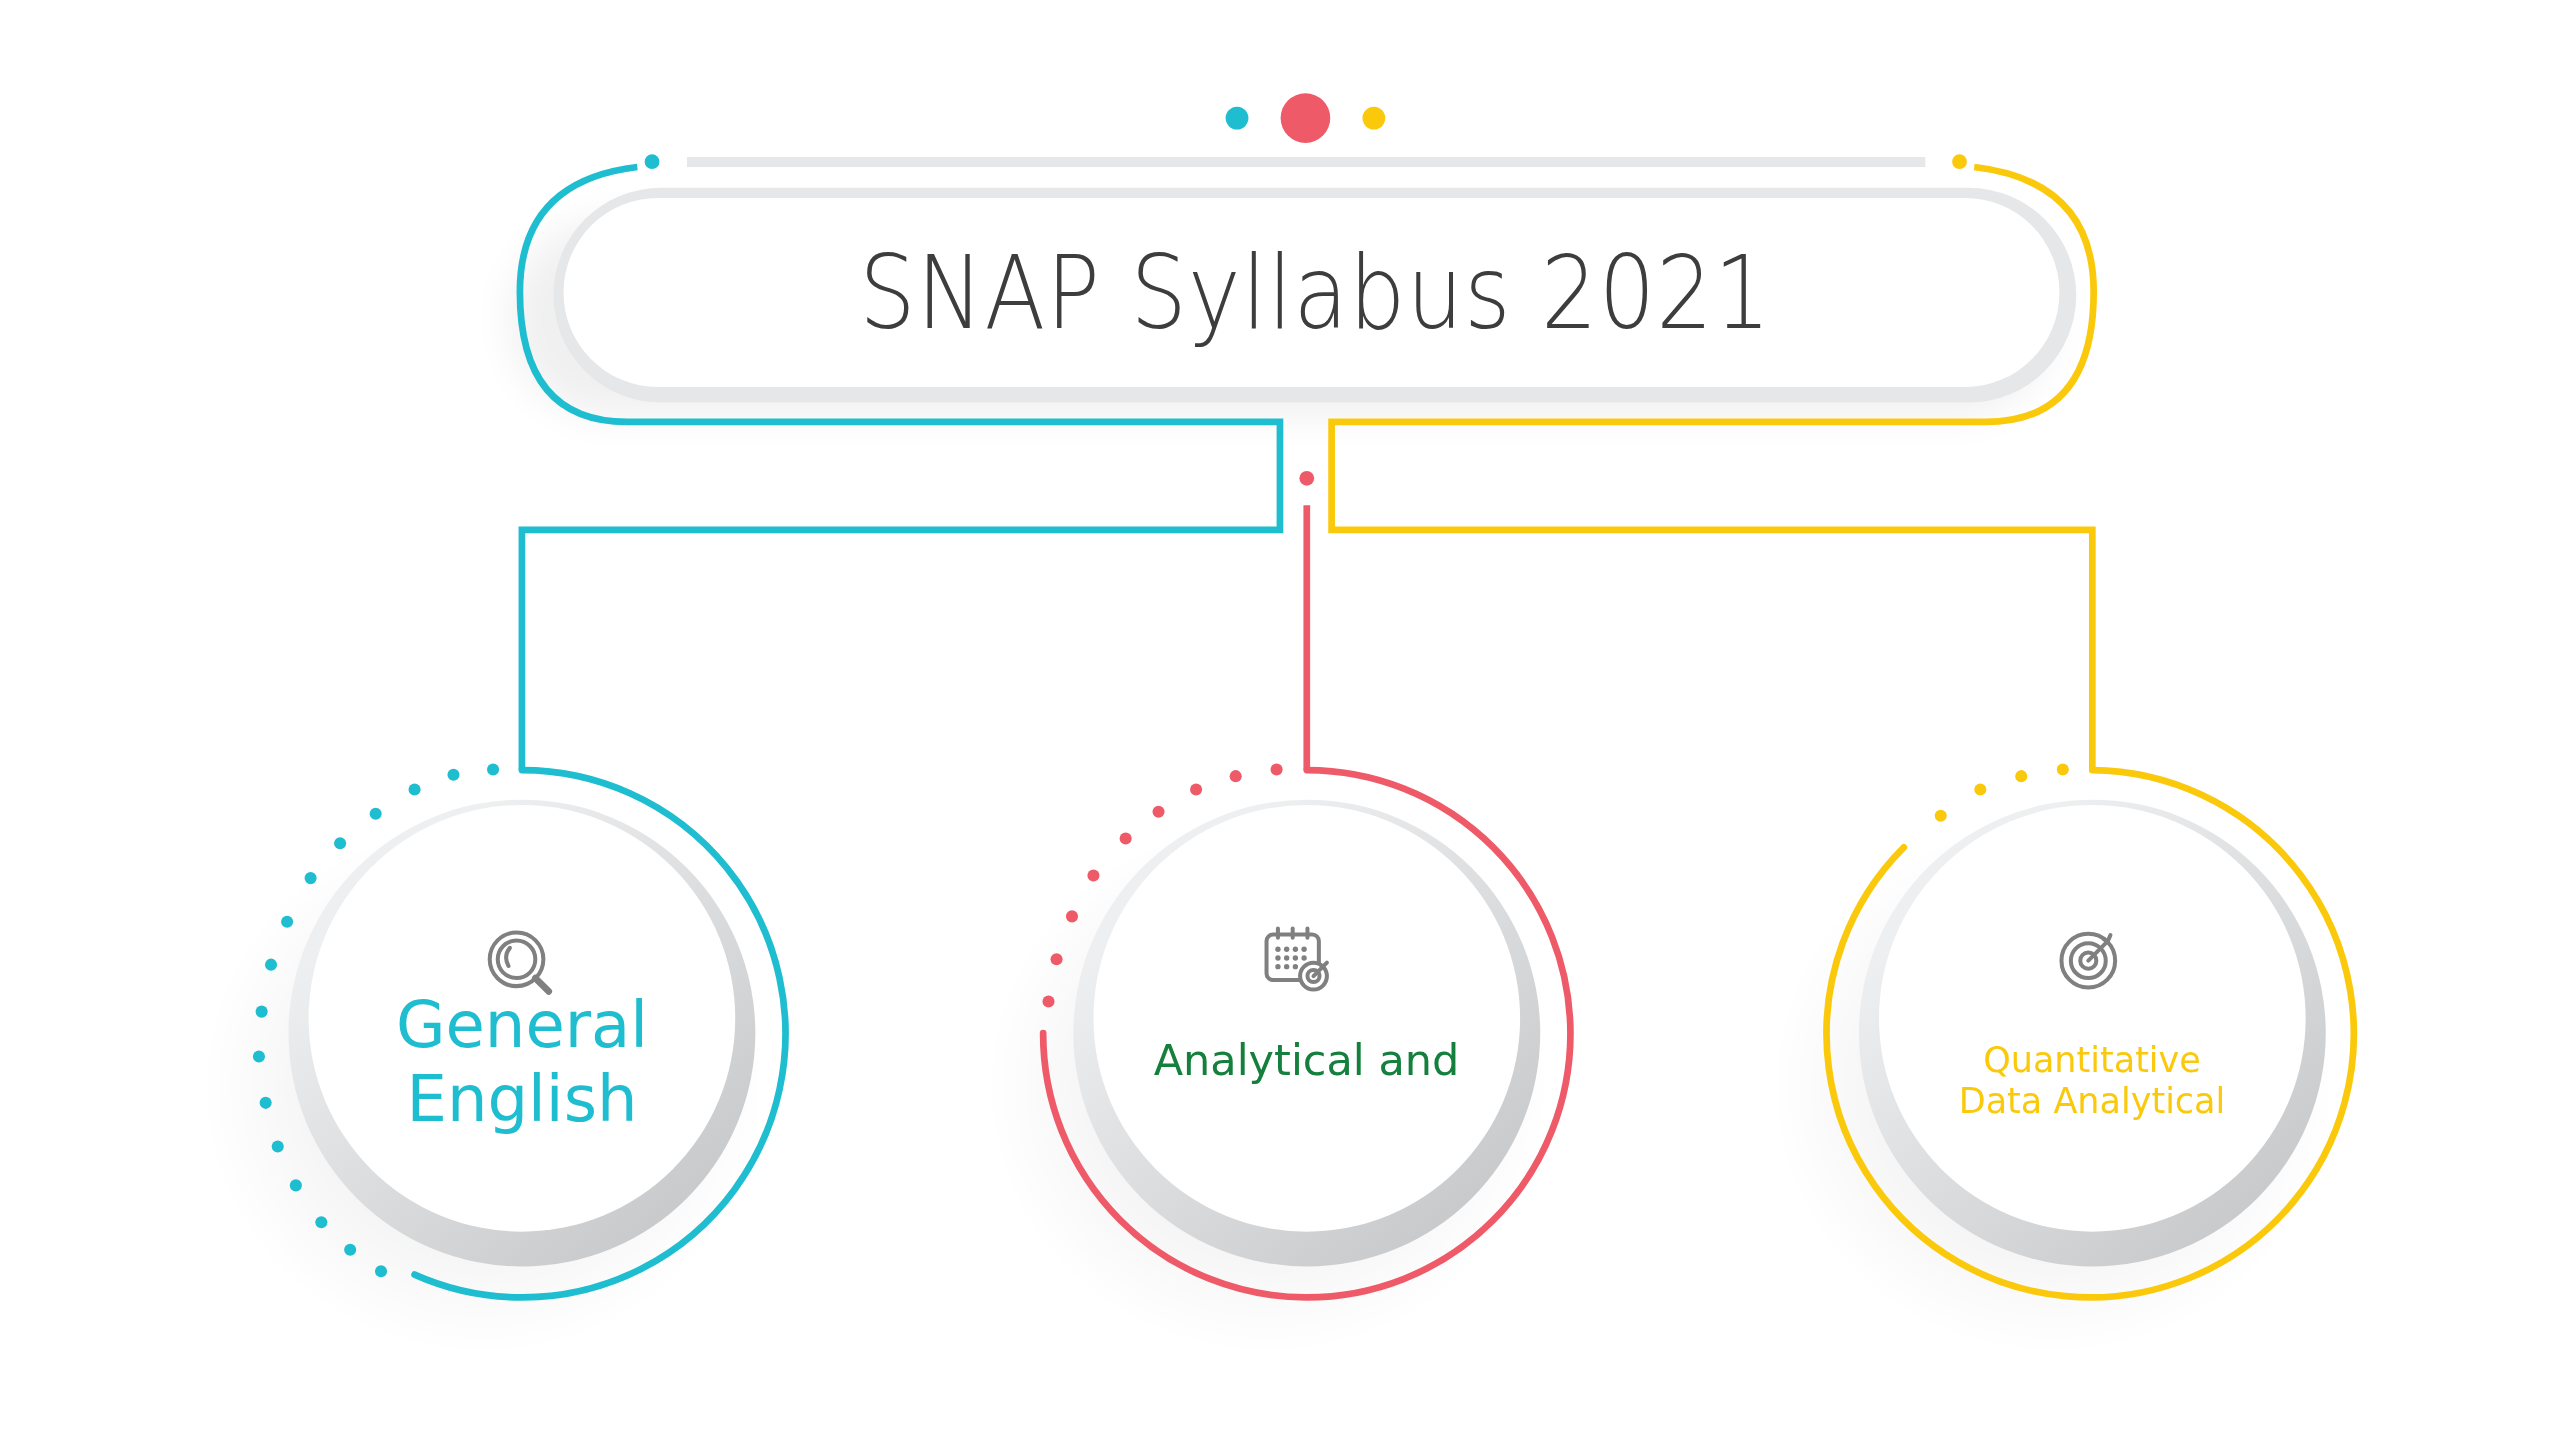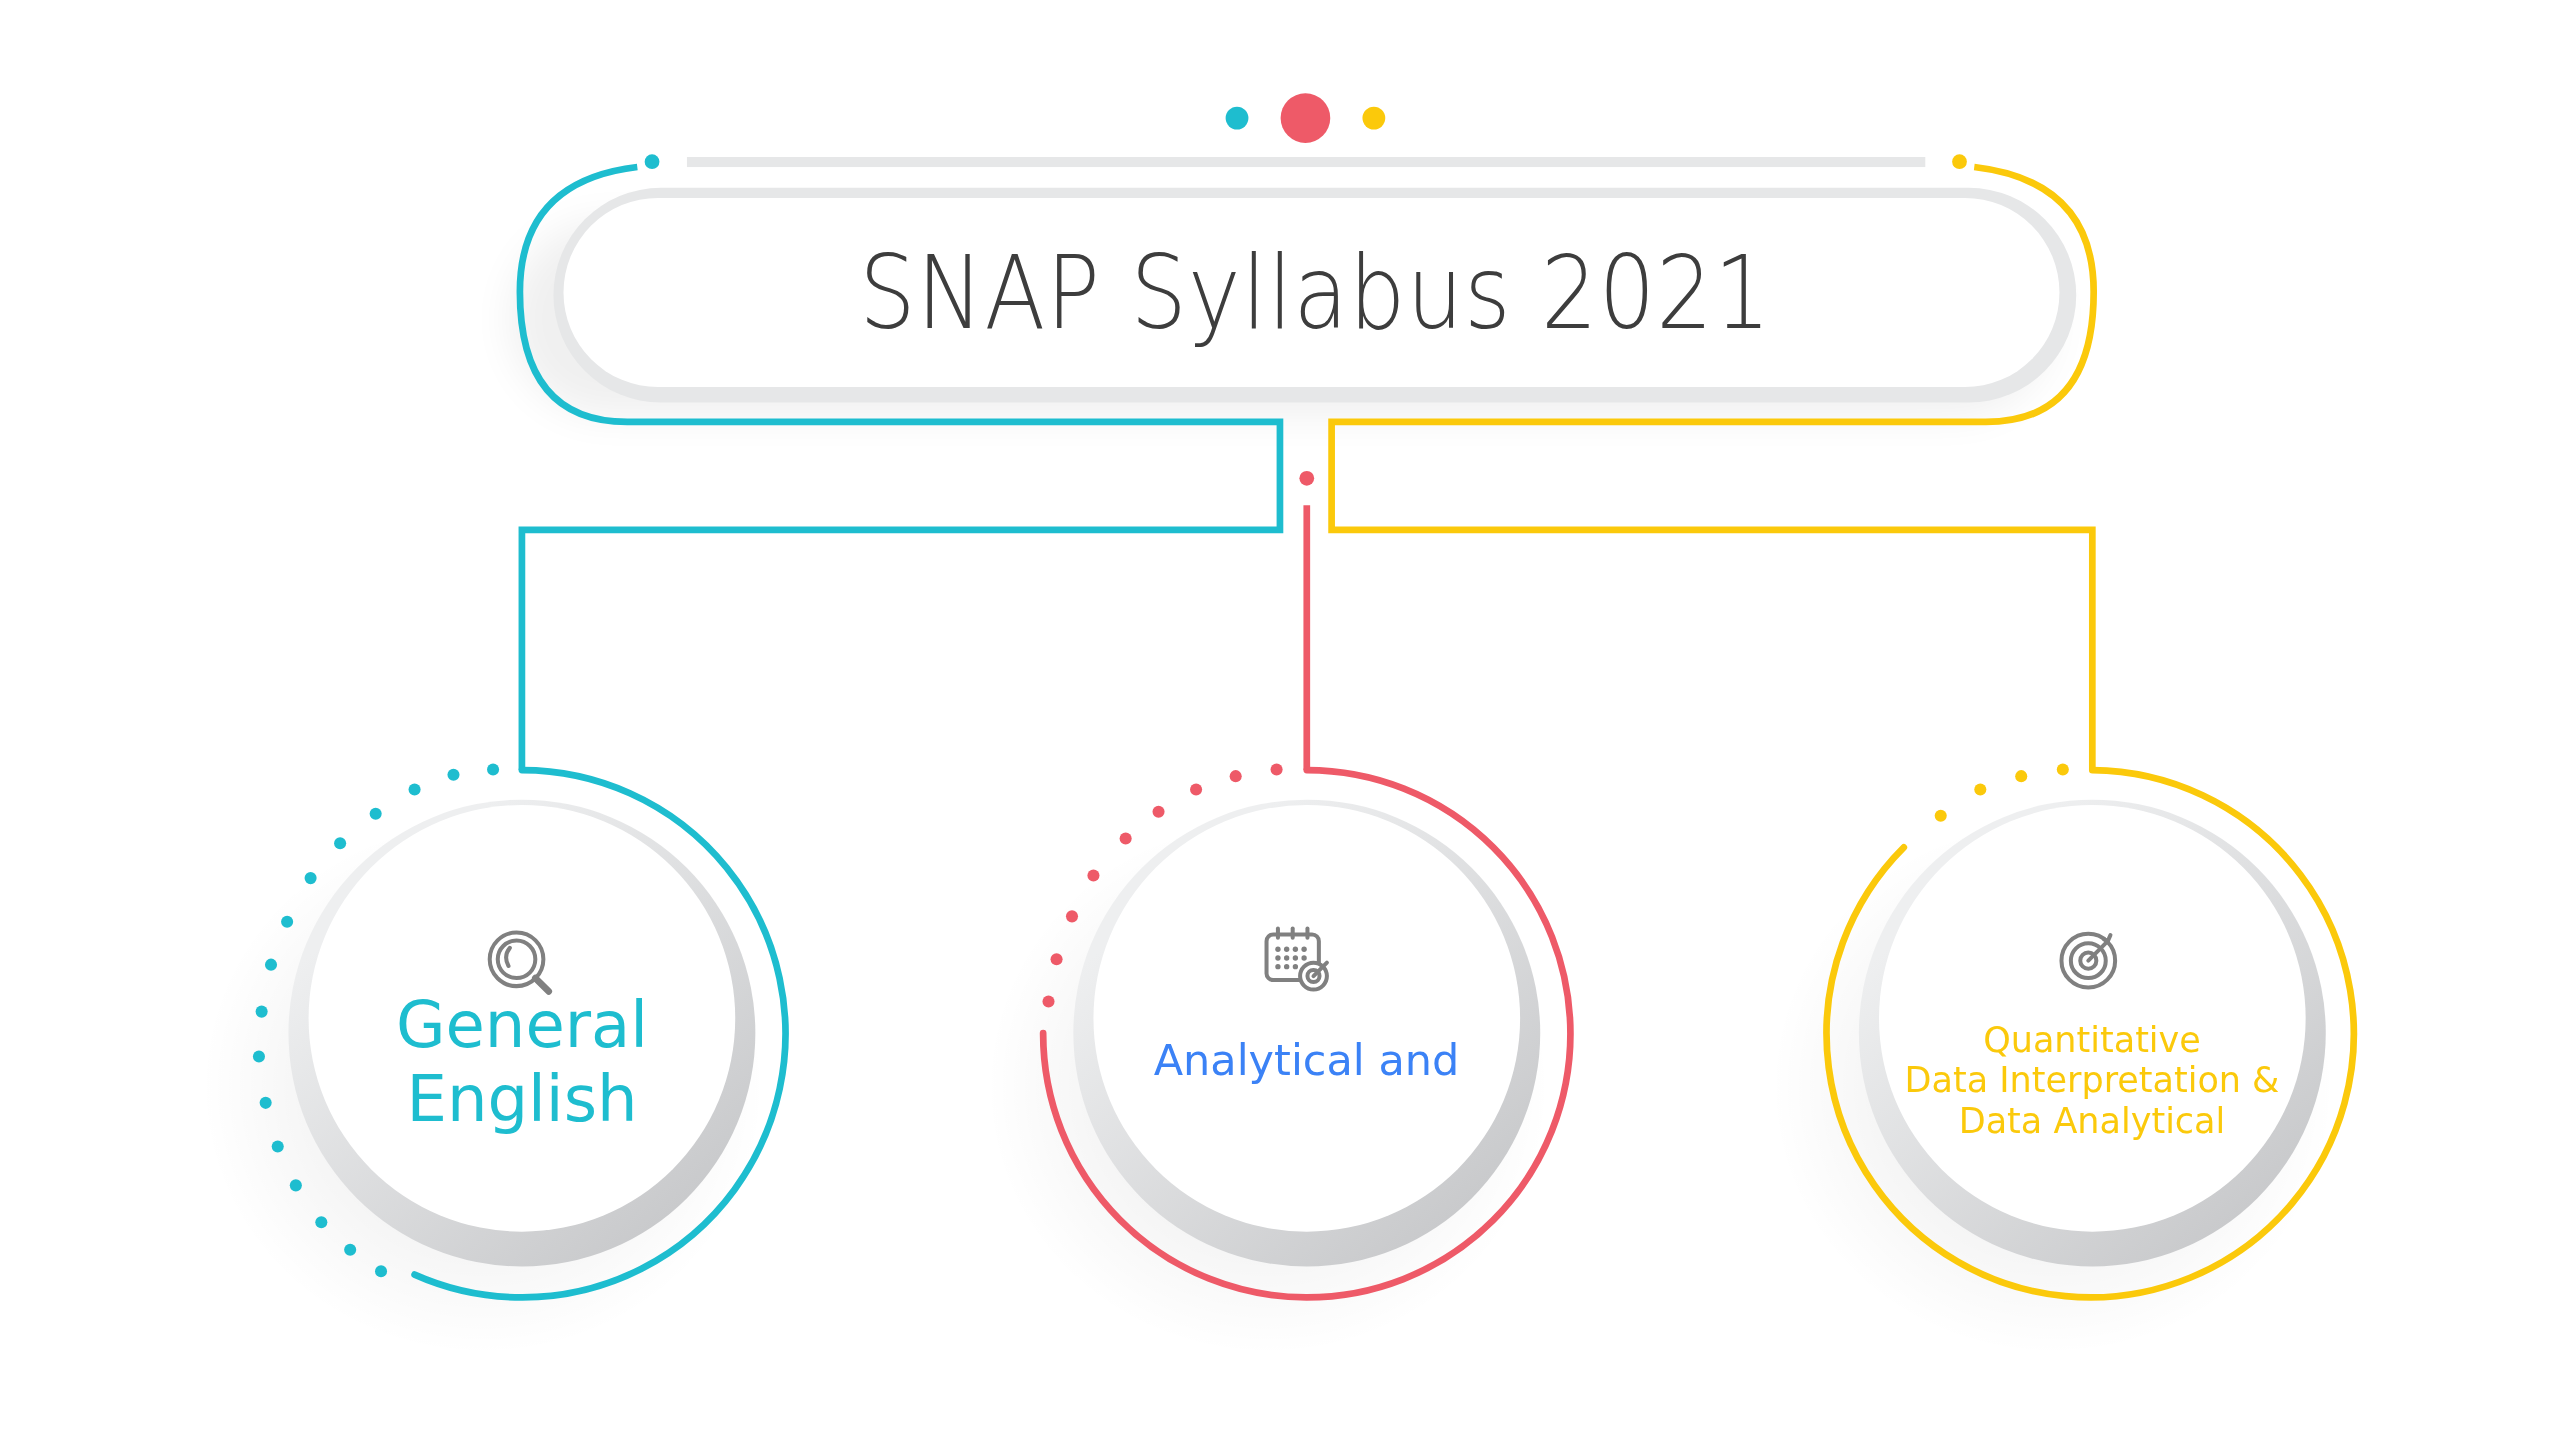--- a/index.html
+++ b/index.html
@@ -141,22 +141,21 @@
     <path d="M3136,1400 L3142,1403 L3146,1394"></path>
   </g>
 </svg>
 
 <div class="title">SNAP Syllabus 2021</div>
 
 <div class="label" style="left:321px;top:1033px;width:402px;height:60px;font-size:64px;color:#1ebdcf;">
   <span>General English</span>
 </div>
 
-<div class="label" style="left:1092px;top:1000px;width:429px;height:121px;font-size:43px;color:#3b82f6;">
+<div class="label" style="left:1092px;top:1000px;width:429px;height:121px;font-size:43px;color:#15803d;">
   <span>Analytical and</span>
 </div>
 
 <div class="label" style="left:1884px;top:1010px;width:416px;height:141px;font-size:35px;color:#fbc90b;">
   <span>Quantitative</span>
-  <span>Data Interpretation &amp;</span>
   <span>Data Analytical</span>
 </div>
 
 
 </body></html>

